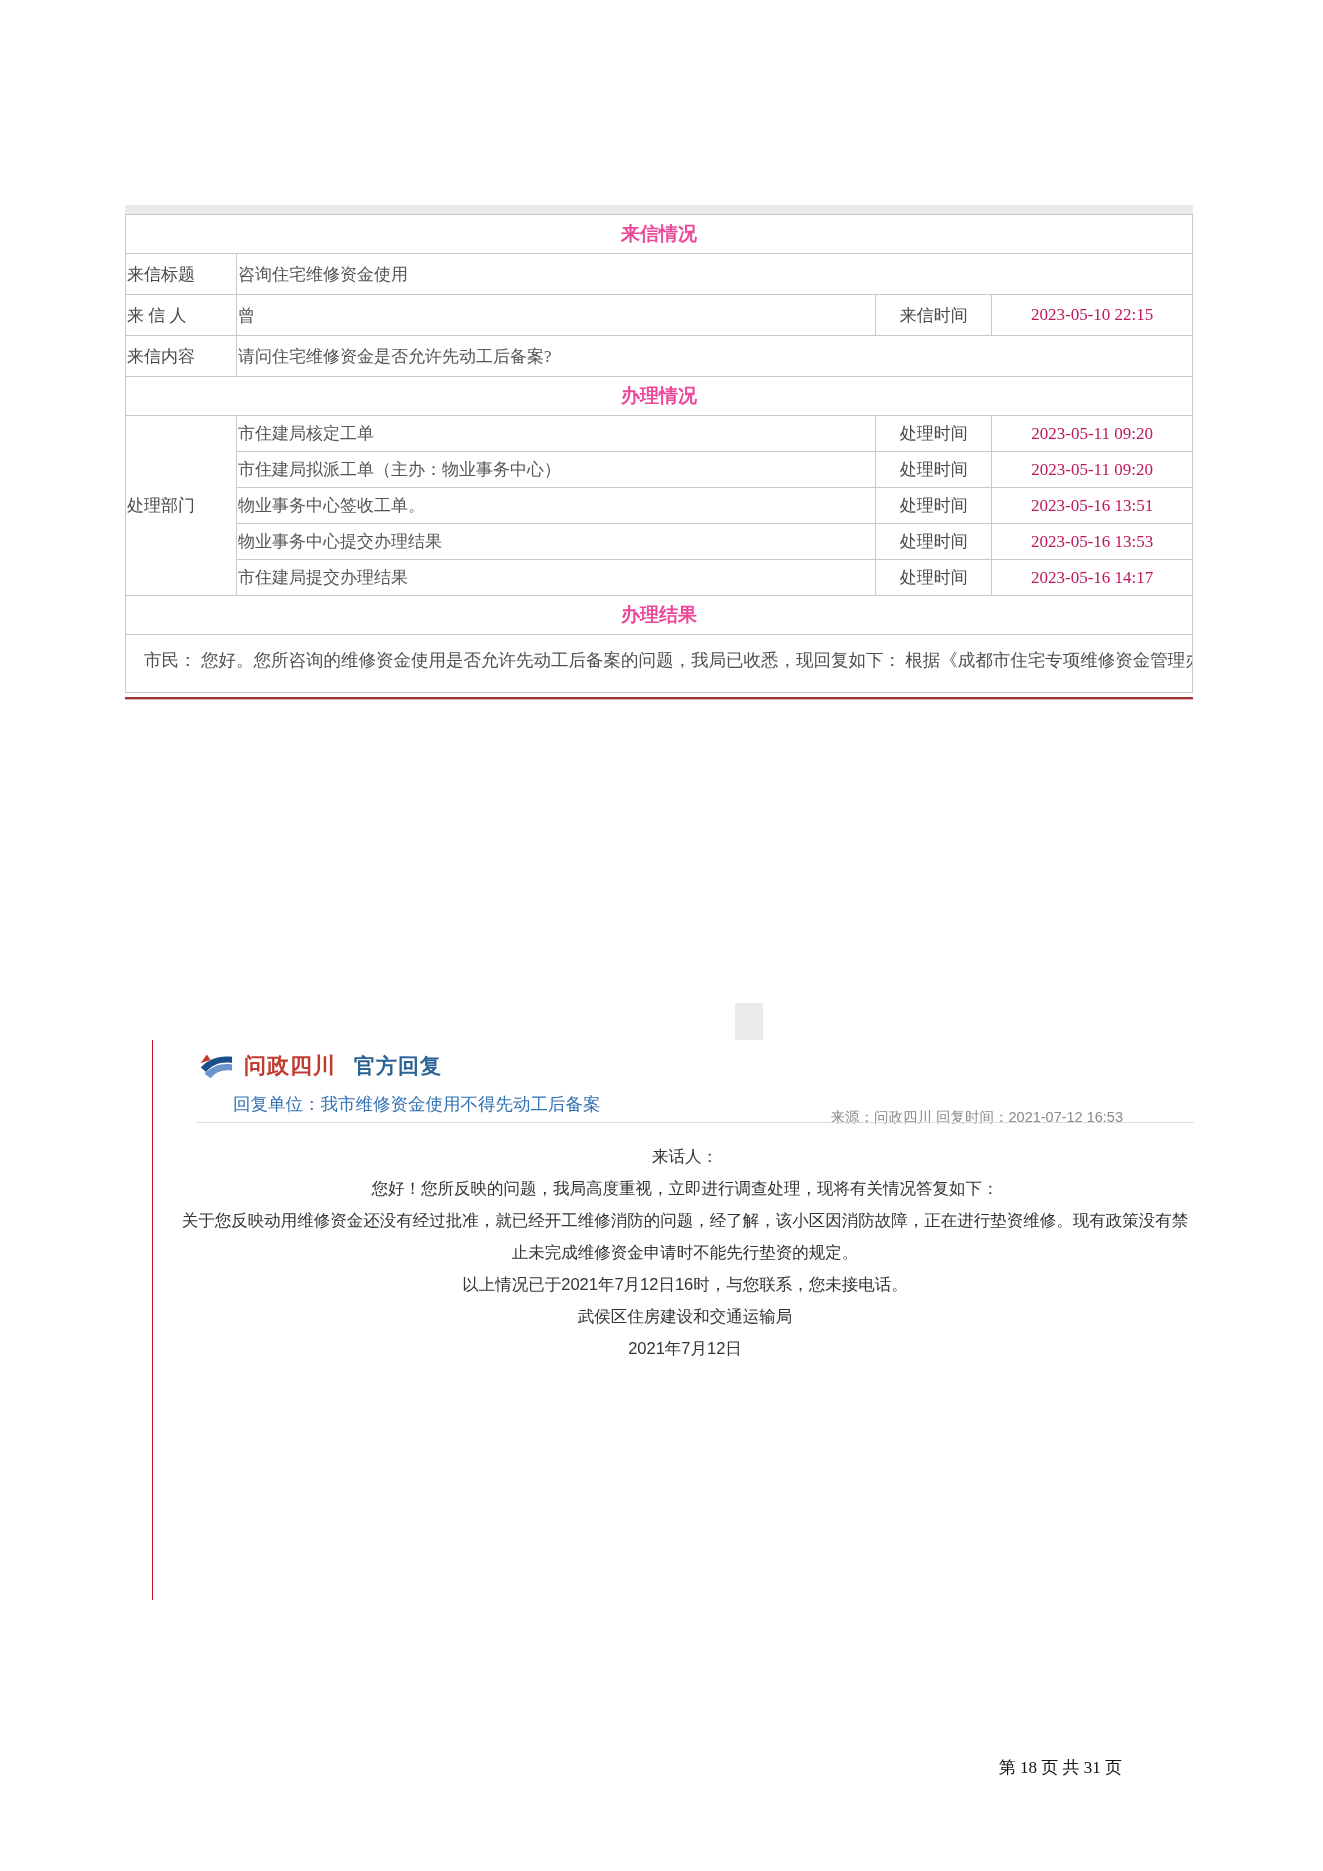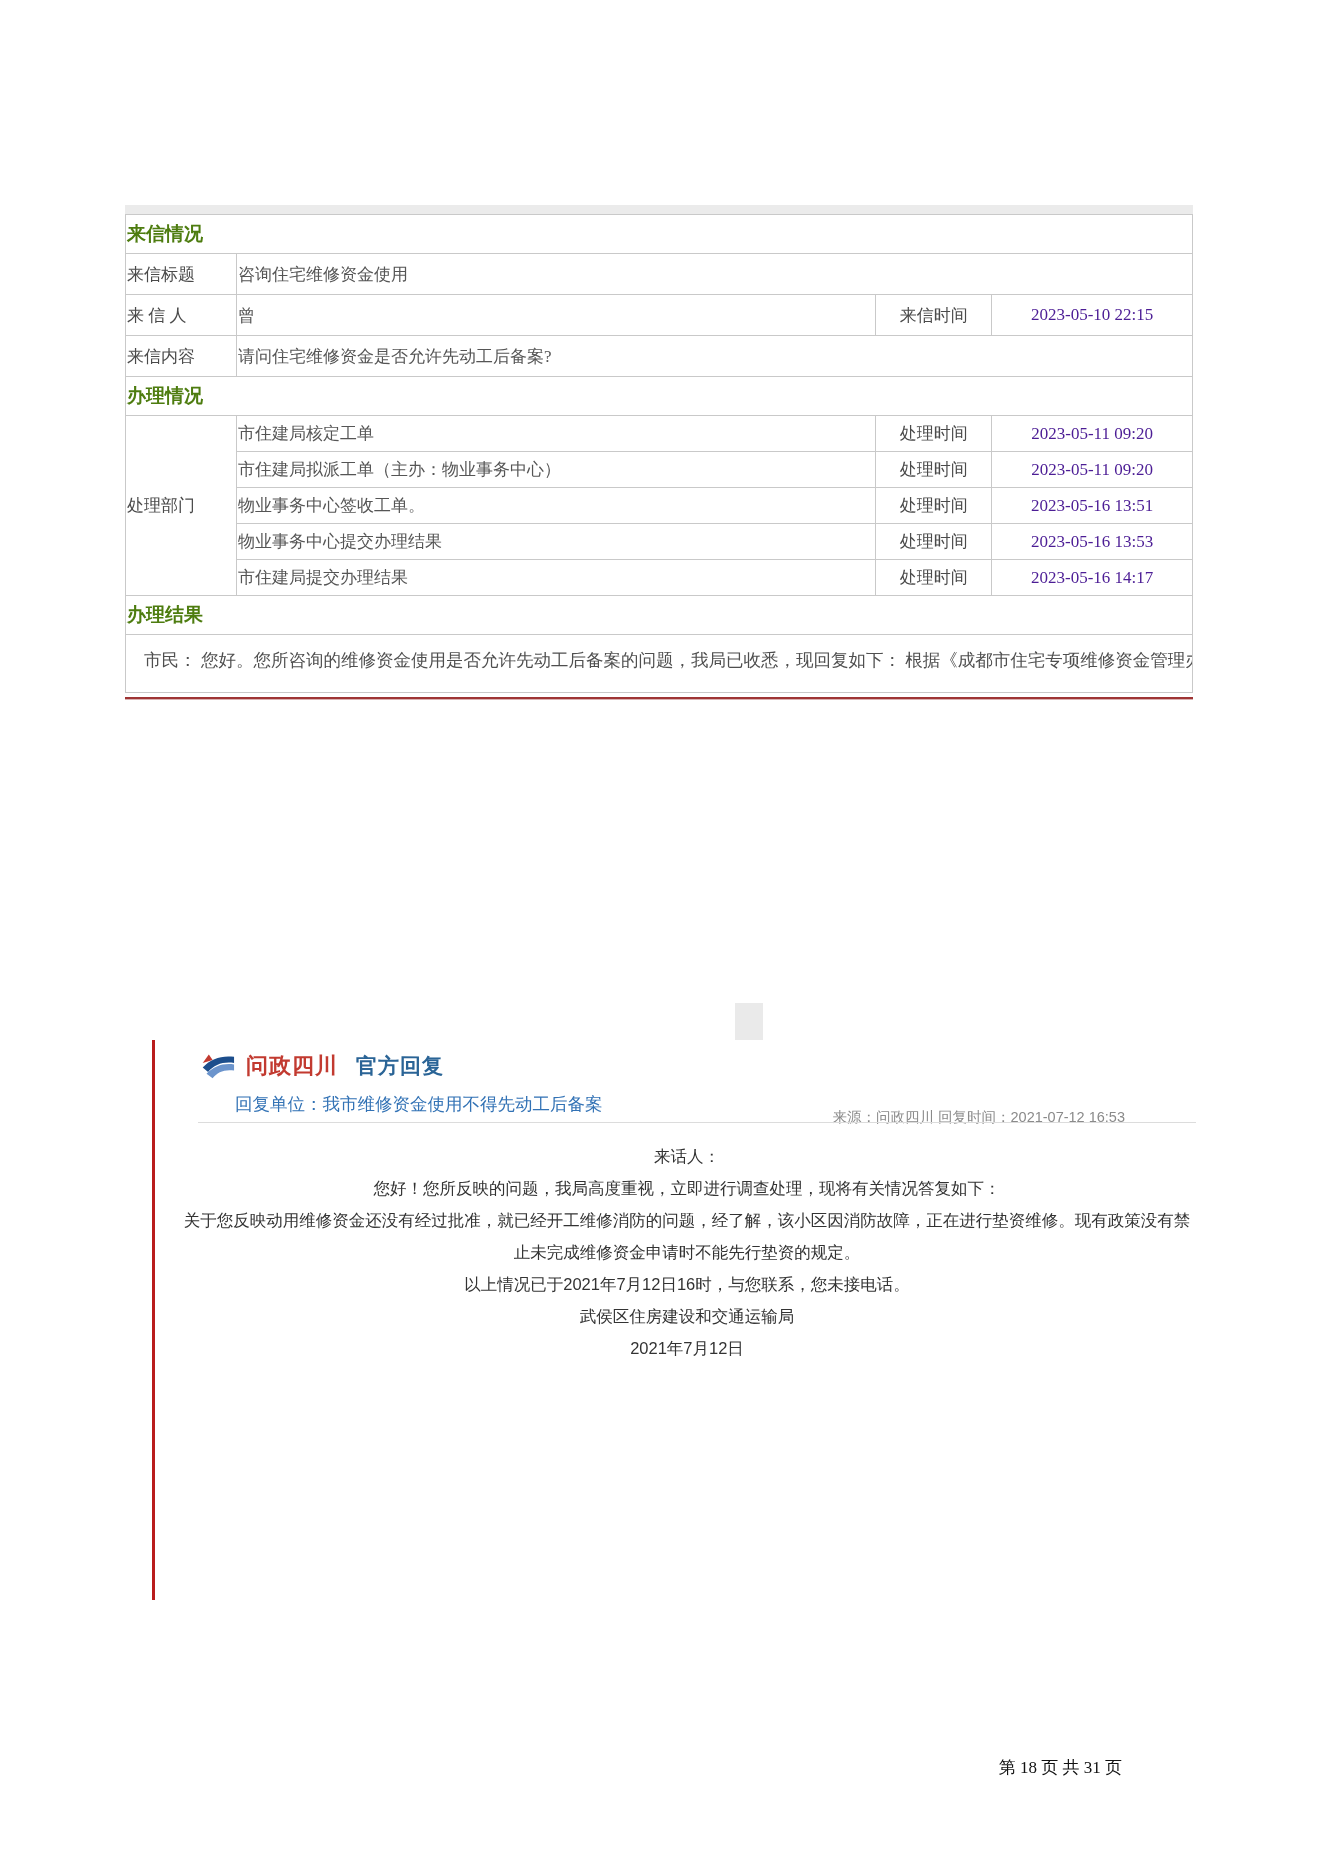--- a/index.html
+++ b/index.html
@@ -8,37 +8,37 @@
 
   
   .top-strip{position:absolute;left:125px;top:205px;width:1068px;height:9px;background:#ebebeb;}
 
   
   .table-wrap{position:absolute;left:125px;top:214px;width:1068px;}
   table.letter{border-collapse:collapse;width:100%;table-layout:fixed;
                font-size:17px;color:#555;}
   table.letter td{border:1px solid #c9c9c9;background:#fff;vertical-align:middle;
                   overflow:hidden;white-space:nowrap;}
-  td.sec-title{height:36px;text-align:left;font-weight:bold;font-size:19px;color:#4d7c0f;white-space:normal;}
+  td.sec-title{height:36px;text-align:center;font-weight:bold;font-size:19px;color:#ec4899;white-space:normal;}
   td.lbl{height:38px;text-align:left;color:#4a4a4a;}
   td.val{}
   td.tlabel{text-align:center;color:#4a4a4a;}
-  td.tval{text-align:center;color:#4c1d95;}
+  td.tval{text-align:center;color:#be185d;}
   tr.prow td{height:33px;}
   td.result-cell{white-space:normal;text-align:justify;line-height:39px;
                  padding:6px 18px 12px 18px;font-size:17.5px;color:#4f4f4f;}
 
   .red-line{height:2px;background:#9e3434;margin-top:4px;border-bottom:1px solid #d9b0b0;}
 
   
   .gray-box{position:absolute;left:735px;top:1003px;width:28px;height:37px;background:#eaeaea;}
 
   
   .reply-card{position:absolute;left:152px;top:1040px;width:1041px;height:560px;
-              border-left:3px solid #b91c1c;font-family:"Liberation Sans","DejaVu Sans",sans-serif;}
+              border-left:1px solid #b91c1c;font-family:"Liberation Sans","DejaVu Sans",sans-serif;}
   .brand-row{position:absolute;left:45px;top:12px;height:28px;display:flex;align-items:center;}
   .brand-icon{width:36px;height:26px;margin-right:10px;}
   .brand-name{color:#c23a30;font-weight:bold;font-size:22px;letter-spacing:1px;margin-right:18px;}
   .brand-badge{color:#2a6496;font-weight:bold;font-size:21px;letter-spacing:1px;}
   .unit-row{position:absolute;left:80px;top:52px;font-size:17.5px;color:#3272b5;}
   .meta-row{position:absolute;right:71px;top:68px;font-size:14.5px;color:#8a8a8a;}
   .sep{position:absolute;left:43px;top:82px;width:998px;height:0;border-top:1px solid #dcdcdc;}
   .reply-body{position:absolute;left:23px;top:100px;width:1018px;font-size:16.5px;
               color:#333;line-height:32px;text-align:center;}
   .reply-body p{margin:0;}

